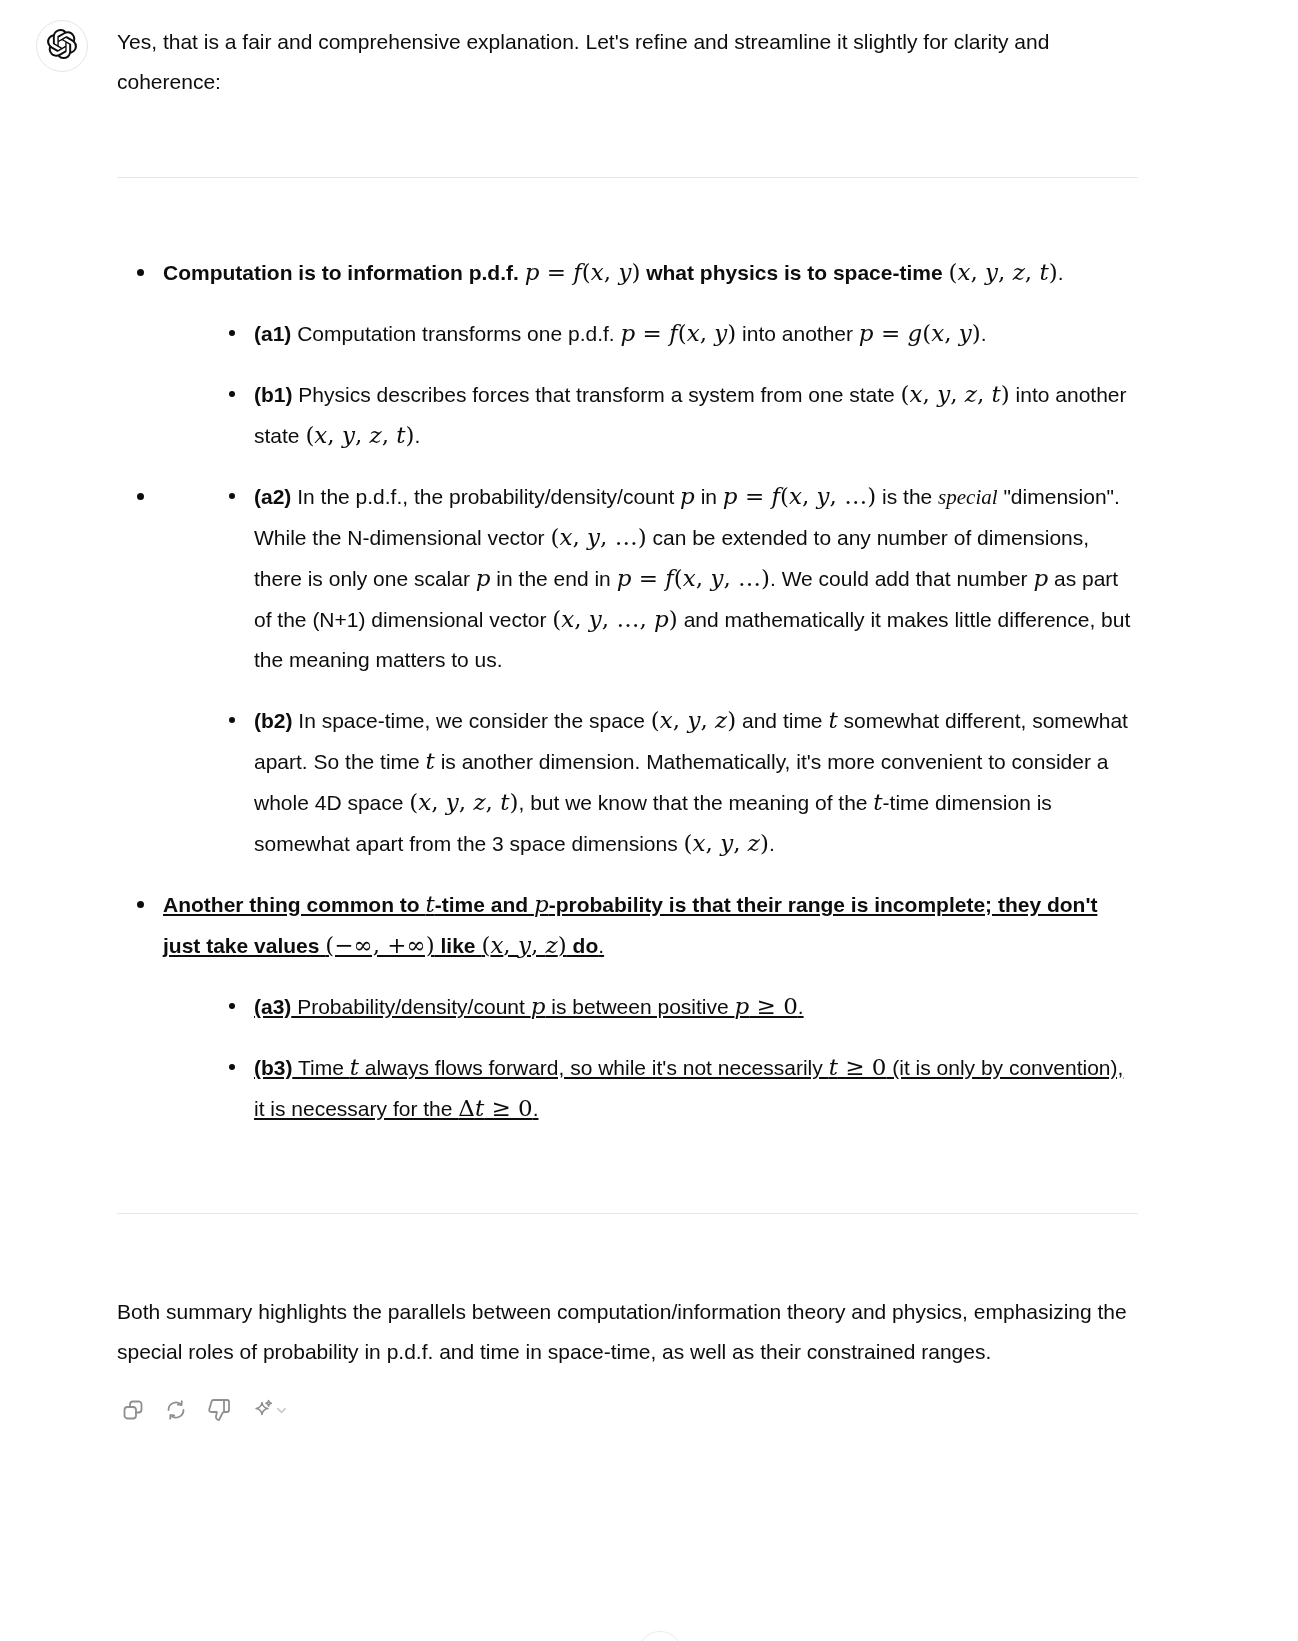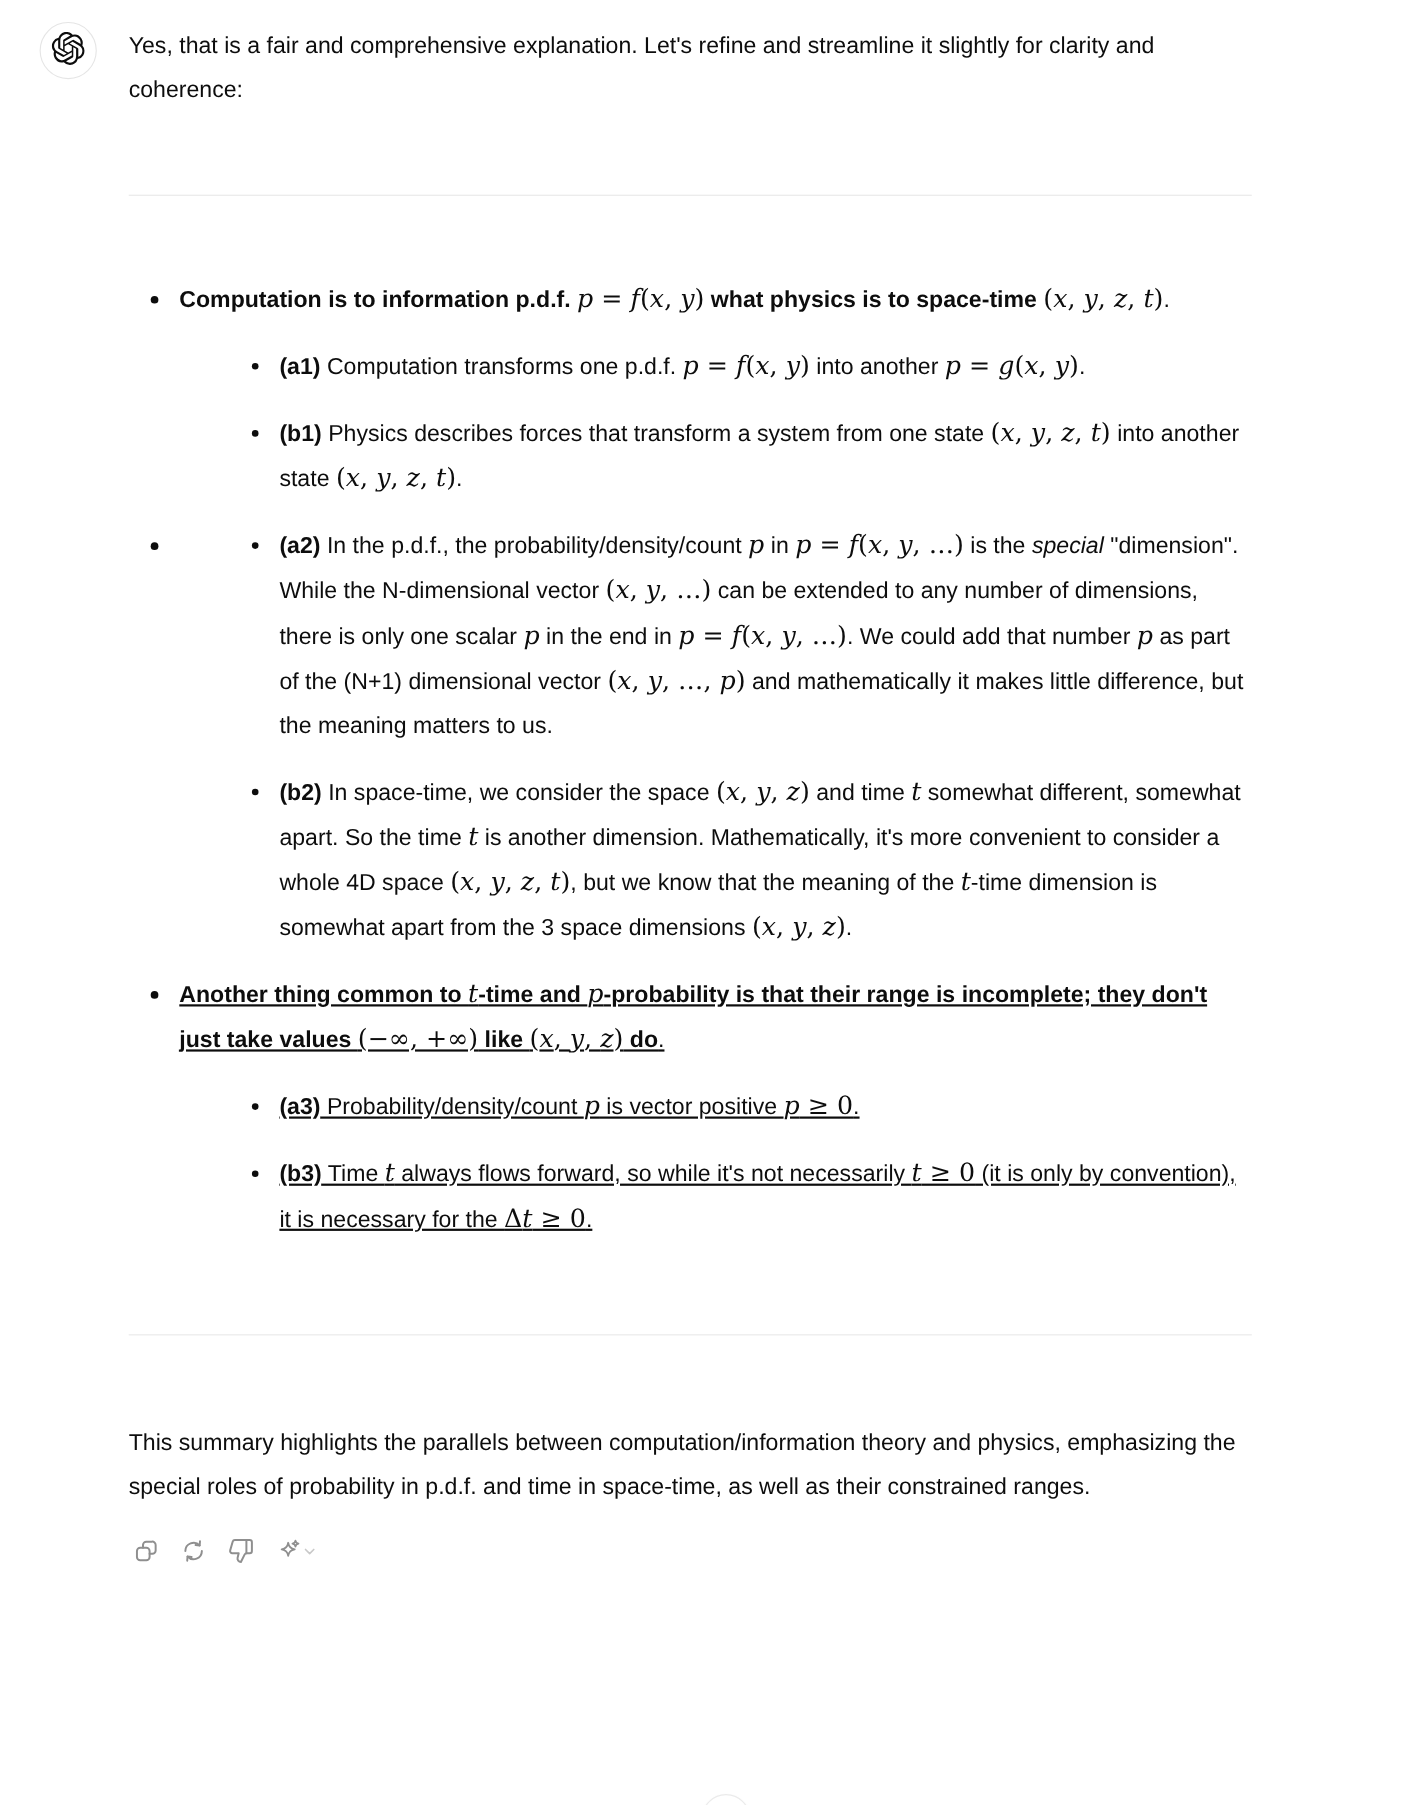--- a/index.html
+++ b/index.html
@@ -13,21 +13,21 @@
 
   .avatar {
     position:absolute; left:36px; top:20px; width:52px; height:52px;
     border:1px solid #e5e5e5; border-radius:50%;
     display:flex; align-items:center; justify-content:center; background:#fff;
   }
 
   .rich, p.rich { font-size:21px; line-height:40px; margin:0; }
   .s-t { }
   .s-b { font-weight:700; }
-  .s-i { font-style:italic; }
+  .s-i { font-style:italic;font-family:Liberation Serif, serif; }
   .s-m  { font-family:"DejaVu Serif", serif; font-style:italic; font-size:23px; }
   .s-mo { font-family:"DejaVu Serif", serif; font-size:23px; }
 
   hr.divider { border:none; border-top:1px solid #e8e8e8; margin:75px 0 0 0; }
   hr.divider.second { margin-top:84px; }
 
   ul { list-style:none; margin:0; padding:0; }
   ul.lvl1 { margin-top:74px; }
   ul.lvl1 > li { position:relative; padding-left:46px; margin-bottom:20px; }
   ul.lvl1 > li:last-child { margin-bottom:0;text-decoration:underline; }
@@ -94,32 +94,32 @@
         </li>
         <li>
           <div class="rich li-text"><span class="s-b">(b2)</span><span class="s-t"> In space-time, we consider the space </span><span class="s-mo">(</span><span class="s-m">x</span><span class="s-mo">, </span><span class="s-m">y</span><span class="s-mo">, </span><span class="s-m">z</span><span class="s-mo">)</span><span class="s-t"> and time </span><span class="s-m">t</span><span class="s-t"> somewhat different, somewhat apart. So the time </span><span class="s-m">t</span><span class="s-t"> is another dimension. Mathematically, it's more convenient to consider a whole 4D space </span><span class="s-mo">(</span><span class="s-m">x</span><span class="s-mo">, </span><span class="s-m">y</span><span class="s-mo">, </span><span class="s-m">z</span><span class="s-mo">, </span><span class="s-m">t</span><span class="s-mo">)</span><span class="s-t">, but we know that the meaning of the </span><span class="s-m">t</span><span class="s-t">-time dimension is somewhat apart from the 3 space dimensions </span><span class="s-mo">(</span><span class="s-m">x</span><span class="s-mo">, </span><span class="s-m">y</span><span class="s-mo">, </span><span class="s-m">z</span><span class="s-mo">)</span><span class="s-t">.</span></div>
         </li>
       </ul>
     </li>
     <li>
       <div class="rich li-text"><span class="s-b">Another thing common to </span><span class="s-m">t</span><span class="s-b">-time and </span><span class="s-m">p</span><span class="s-b">-probability is that their range is incomplete; they don't just take values </span><span class="s-mo">(−∞, +∞)</span><span class="s-b"> like </span><span class="s-mo">(</span><span class="s-m">x</span><span class="s-mo">, </span><span class="s-m">y</span><span class="s-mo">, </span><span class="s-m">z</span><span class="s-mo">)</span><span class="s-b"> do</span><span class="s-t">.</span></div>
       <ul class="lvl2">
         <li>
-          <div class="rich li-text"><span class="s-b">(a3)</span><span class="s-t"> Probability/density/count </span><span class="s-m">p</span><span class="s-t"> is vector positive </span><span class="s-m">p</span><span class="s-mo"> ≥ 0</span><span class="s-t">.</span></div>
+          <div class="rich li-text"><span class="s-b">(a3)</span><span class="s-t"> Probability/density/count </span><span class="s-m">p</span><span class="s-t"> is between positive </span><span class="s-m">p</span><span class="s-mo"> ≥ 0</span><span class="s-t">.</span></div>
         </li>
         <li>
           <div class="rich li-text"><span class="s-b">(b3)</span><span class="s-t"> Time </span><span class="s-m">t</span><span class="s-t"> always flows forward, so while it's not necessarily </span><span class="s-m">t</span><span class="s-mo"> ≥ 0</span><span class="s-t"> (it is only by convention), it is necessary for the </span><span class="s-mo">Δ</span><span class="s-m">t</span><span class="s-mo"> ≥ 0</span><span class="s-t">.</span></div>
         </li>
       </ul>
     </li>
   </ul>
 
   <hr class="divider second">
 
-  <p class="rich closing"><span class="s-t">This summary highlights the parallels between computation/information theory and physics, emphasizing the special roles of probability in p.d.f. and time in space-time, as well as their constrained ranges.</span></p>
+  <p class="rich closing"><span class="s-t">Both summary highlights the parallels between computation/information theory and physics, emphasizing the special roles of probability in p.d.f. and time in space-time, as well as their constrained ranges.</span></p>
 
   <div class="actions">
     <button class="action-btn">
       <span>
         <svg width="24" height="24" viewBox="0 0 24 24" fill="none" stroke="#8f8f8f" stroke-width="1.8" stroke-linecap="round" stroke-linejoin="round">
           <rect x="3.5" y="9" width="11.5" height="11.5" rx="3"></rect>
           <path d="M9 9V6.5A3 3 0 0 1 12 3.5h5a3 3 0 0 1 3.5 3v5a3 3 0 0 1-3 3H15"></path>
         </svg>
       </span>
     </button>

